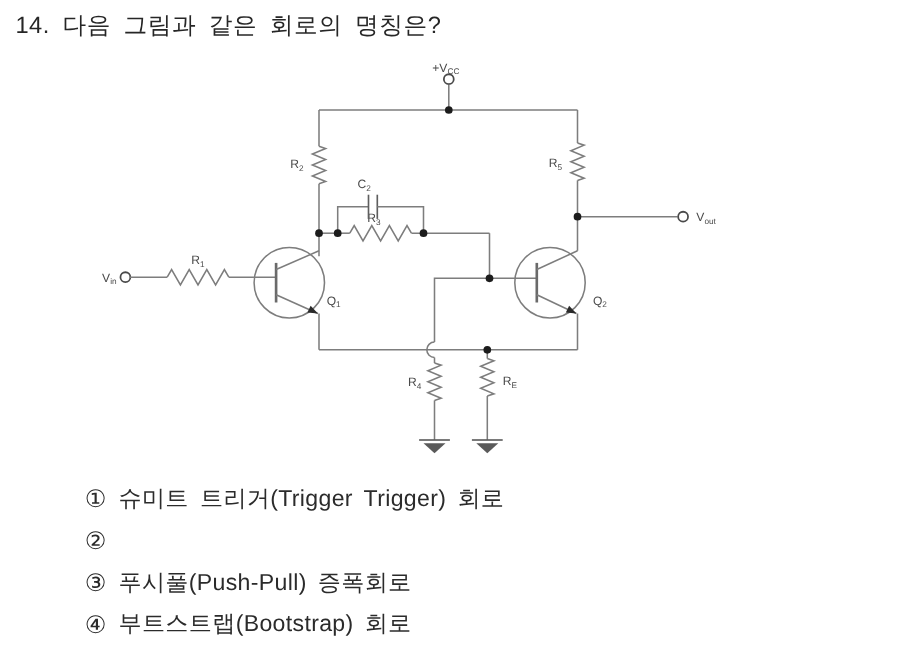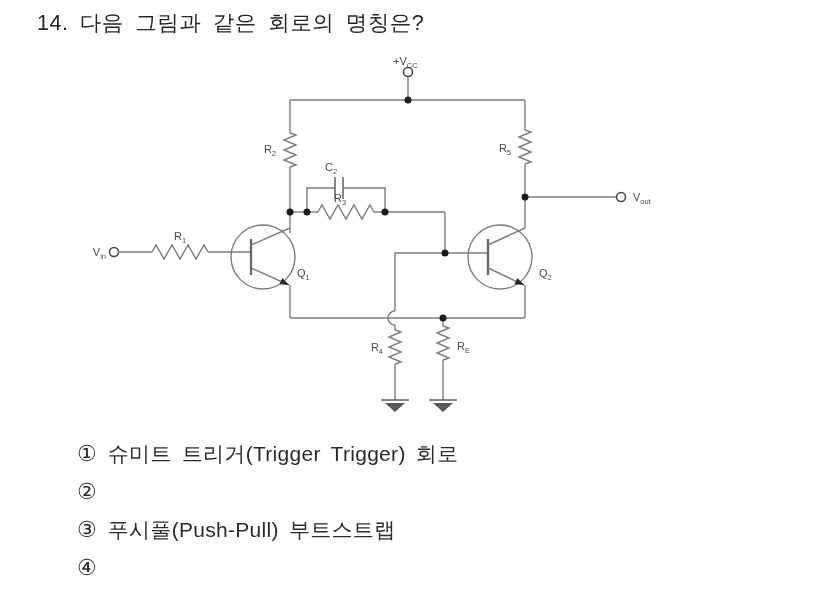--- a/index.html
+++ b/index.html
@@ -1,21 +1,21 @@
 <!DOCTYPE html>
 <html><head>
 <meta charset="utf-8">
 <style>
   html,body{margin:0;padding:0;}
   body{
     width:826px;height:594px;position:relative;background:#ffffff;
     font-family:"Liberation Sans", sans-serif;overflow:hidden;
   }
   .title{
-    position:absolute;left:37px;top:8px;font-size:21.5px;color:#262626;
+    position:absolute;left:14px;top:8px;font-size:21.5px;color:#262626;
     letter-spacing:0.5px;word-spacing:5px;white-space:nowrap;
   }
   .diagram{position:absolute;left:0;top:0;}
   .wire{stroke:#7d7d7d;stroke-width:1.4;fill:none;}
   .wire-dk{stroke:#5e5e5e;stroke-width:1.5;fill:none;}
   .bar{stroke:#6a6a6a;stroke-width:2.4;fill:none;}
   .node{fill:#1c1c1c;stroke:none;}
   .term{fill:#ffffff;stroke:#4a4a4a;stroke-width:1.6;}
   .gnd-fill{fill:#5a5a5a;stroke:none;}
   .arrow{fill:#2a2a2a;stroke:none;}
@@ -151,18 +151,19 @@
 <div class="options">
   <div class="option-row">
     <span class="option-num">①</span>
     <span class="option-text">슈미트 트리거(Trigger Trigger) 회로</span>
   </div>
   <div class="option-row">
     <span class="option-num">②</span>
   </div>
   <div class="option-row">
     <span class="option-num">③</span>
-    <span class="option-text">푸시풀(Push-Pull) 부트스트랩</span>
+    <span class="option-text">푸시풀(Push-Pull) 증폭회로</span>
   </div>
   <div class="option-row">
     <span class="option-num">④</span>
+    <span class="option-text">부트스트랩(Bootstrap) 회로</span>
   </div>
 </div>
 
 </body></html>

